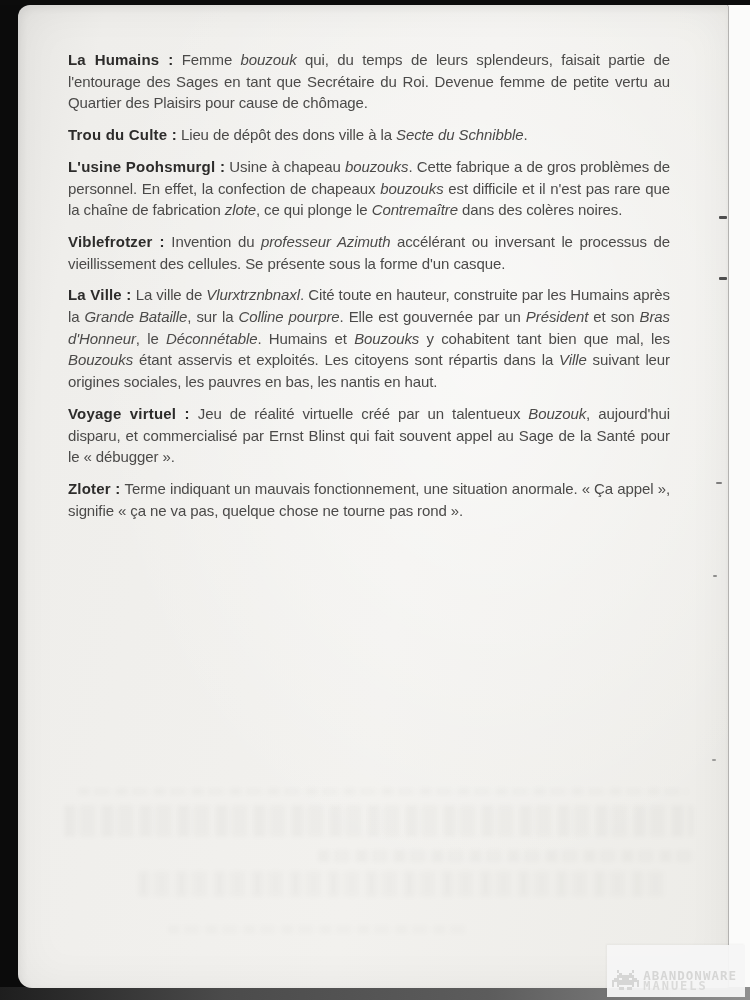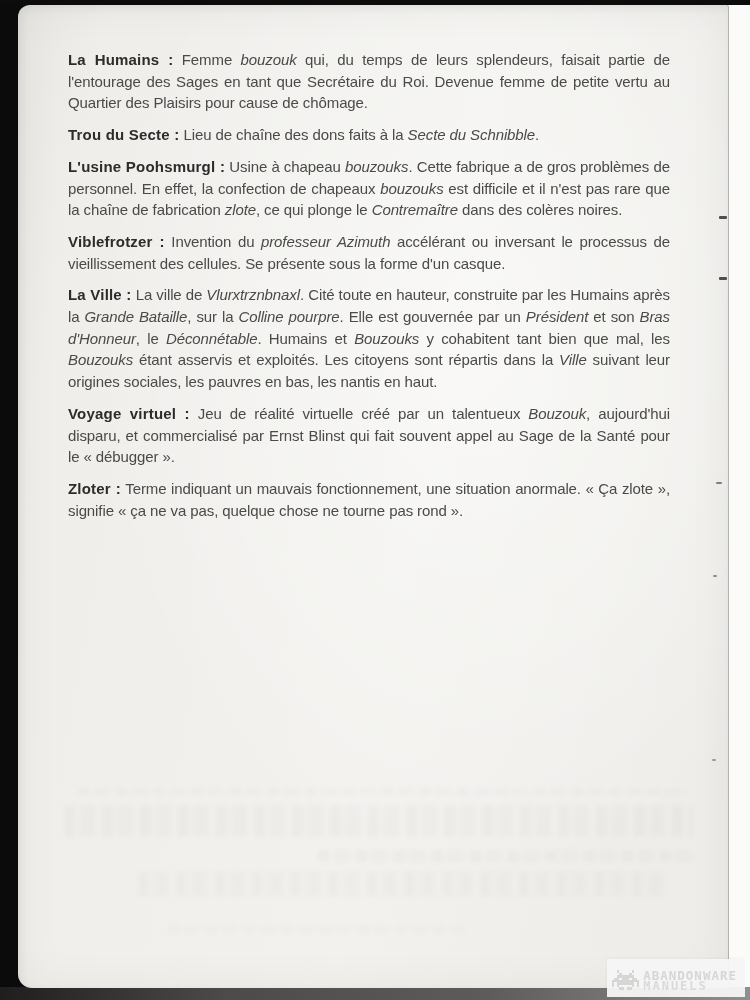--- a/index.html
+++ b/index.html
@@ -76,21 +76,21 @@
   .tick-4 { left: 713px; top: 575px; height: 2px; width: 4px; opacity: 0.6; }
   .tick-5 { left: 712px; top: 759px; height: 2px; width: 4px; opacity: 0.5; }
   
   .watermark {
     position: absolute;
     right: 5px; bottom: 3px;
     height: 30px;
     display: flex;
     align-items: center;
     gap: 4px;
-    padding: 6px 8px 2px 5px;
+    padding: 20px 8px 2px 5px;
     background: rgba(246,246,245,0.95);
     box-shadow: -1px -1px 2px rgba(0,0,0,0.04);
   }
   .wm-text { display: flex; flex-direction: column; justify-content: center; }
   .wm-line1 {
     font-family: "DejaVu Sans Mono", monospace;
     font-weight: bold;
     font-size: 12.5px;
     line-height: 12px;
     letter-spacing: 1px;
@@ -109,26 +109,26 @@
 <body>
 
 <div class="scan">
   <div class="bg-right"></div>
   <div class="strip-top"></div>
   <div class="strip-bottom"></div>
 
   <div class="page">
     <div class="content">
         <p class="entry"><strong>La Humains :</strong> <span>Femme </span><em>bouzouk</em><span> qui, du temps de leurs splendeurs, faisait partie de l'entourage des Sages en tant que Secrétaire du Roi. Devenue femme de petite vertu au Quartier des Plaisirs pour cause de chômage.</span></p>
-        <p class="entry"><strong>Trou du Secte :</strong> <span>Lieu de chaîne des dons faits à la </span><em>Secte du Schnibble</em><span>.</span></p>
+        <p class="entry"><strong>Trou du Culte :</strong> <span>Lieu de dépôt des dons ville à la </span><em>Secte du Schnibble</em><span>.</span></p>
         <p class="entry"><strong>L'usine Poohsmurgl :</strong> <span>Usine à chapeau </span><em>bouzouks</em><span>. Cette fabrique a de gros problèmes de personnel. En effet, la confection de chapeaux </span><em>bouzouks</em><span> est difficile et il n'est pas rare que la chaîne de fabrication </span><em>zlote</em><span>, ce qui plonge le </span><em>Contremaître</em><span> dans des colères noires.</span></p>
         <p class="entry"><strong>Viblefrotzer :</strong> <span>Invention du </span><em>professeur Azimuth</em><span> accélérant ou inversant le processus de vieillissement des cellules. Se présente sous la forme d'un casque.</span></p>
         <p class="entry"><strong>La Ville :</strong> <span>La ville de </span><em>Vlurxtrznbnaxl</em><span>. Cité toute en hauteur, construite par les Humains après la </span><em>Grande Bataille</em><span>, sur la </span><em>Colline pourpre</em><span>. Elle est gouvernée par un </span><em>Président</em><span> et son </span><em>Bras d'Honneur</em><span>, le </span><em>Déconnétable</em><span>. Humains et </span><em>Bouzouks</em><span> y cohabitent tant bien que mal, les </span><em>Bouzouks</em><span> étant asservis et exploités. Les citoyens sont répartis dans la </span><em>Ville</em><span> suivant leur origines sociales, les pauvres en bas, les nantis en haut.</span></p>
         <p class="entry"><strong>Voyage virtuel :</strong> <span>Jeu de réalité virtuelle créé par un talentueux </span><em>Bouzouk</em><span>, aujourd'hui disparu, et commercialisé par Ernst Blinst qui fait souvent appel au Sage de la Santé pour le « débugger ».</span></p>
-        <p class="entry"><strong>Zloter :</strong> <span>Terme indiquant un mauvais fonctionnement, une situation anormale. « Ça zlote », signifie « ça ne va pas, quelque chose ne tourne pas rond ».</span></p>
+        <p class="entry"><strong>Zloter :</strong> <span>Terme indiquant un mauvais fonctionnement, une situation anormale. « Ça appel », signifie « ça ne va pas, quelque chose ne tourne pas rond ».</span></p>
       </div>
 
     <div class="bleed bleed-a"></div>
     <div class="bleed bleed-b"></div>
     <div class="bleed bleed-c"></div>
     <div class="bleed bleed-d"></div>
     <div class="bleed bleed-e"></div>
   </div>
 
   <div class="edge-tick tick-1"></div>

